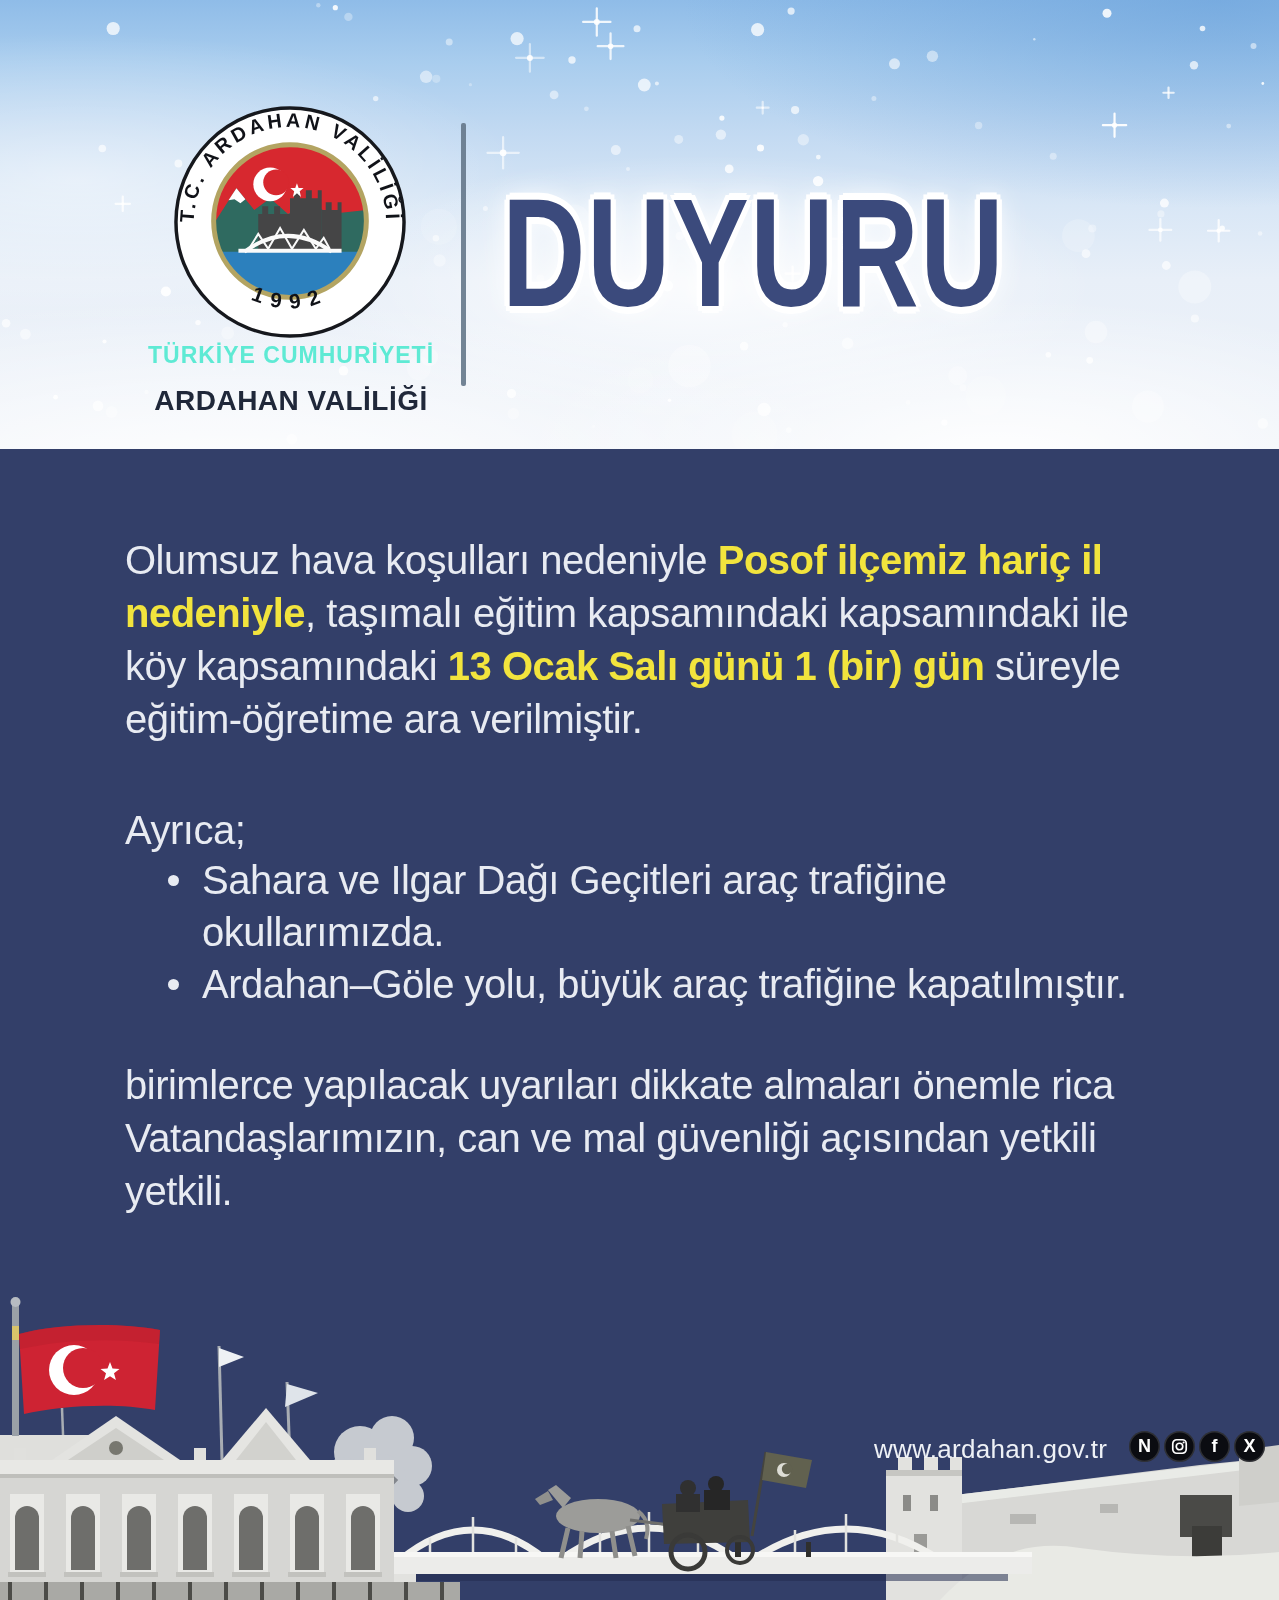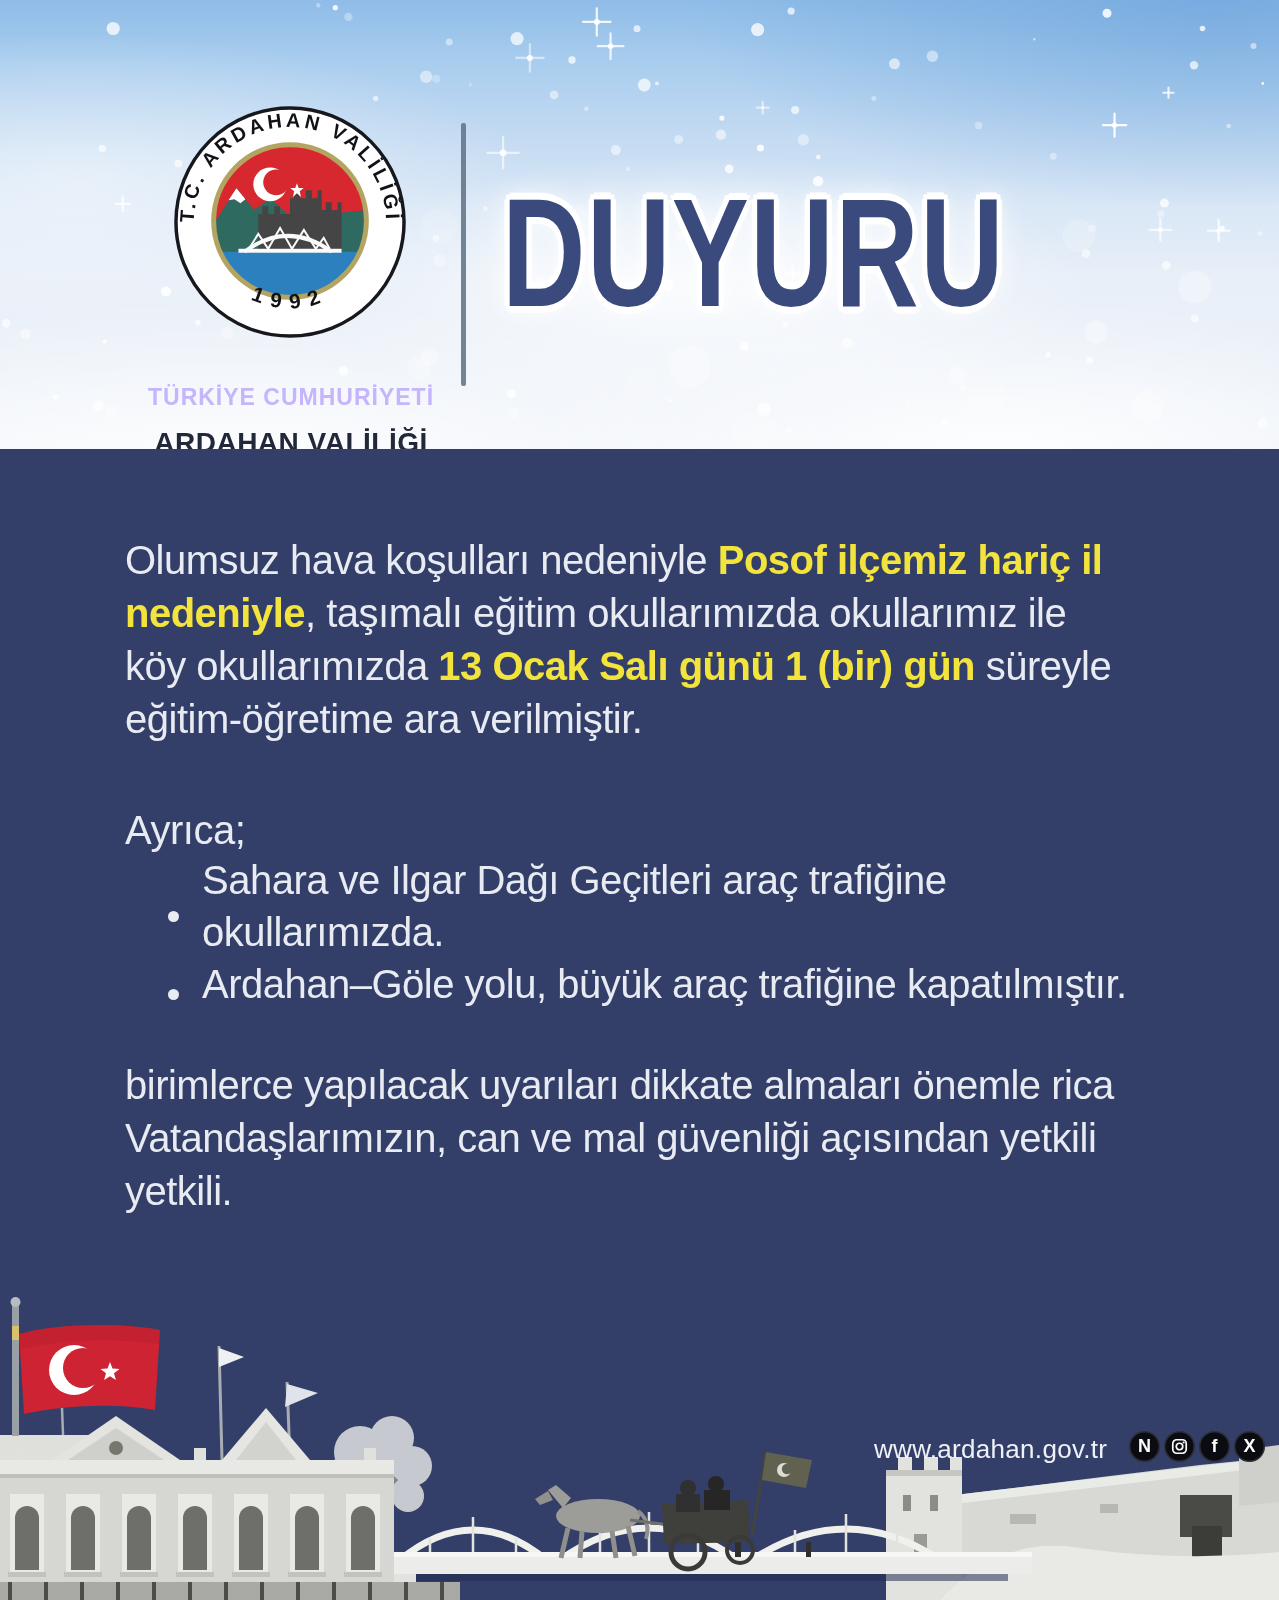--- a/index.html
+++ b/index.html
@@ -17,41 +17,41 @@
       radial-gradient(ellipse 900px 260px at 18% 108%, rgba(255,255,255,.97), rgba(255,255,255,0) 72%),
       radial-gradient(ellipse 560px 190px at 55% 64%, rgba(255,255,255,.8), rgba(255,255,255,0) 70%),
       radial-gradient(ellipse 640px 210px at 6% 40%, rgba(255,255,255,.5), rgba(255,255,255,0) 70%),
       radial-gradient(ellipse 820px 320px at 95% 0%, rgba(104,160,218,.6), rgba(104,160,218,0) 65%),
       linear-gradient(180deg,#8fbce8 0%,#a9cdee 14%,#c3daf2 30%,#d9e7f6 46%,#e8eff8 62%,#eff3f9 100%);}
   #snow{position:absolute;top:0;left:0;width:1279px;height:450px;pointer-events:none;}
 
   #emblem{position:absolute;left:171px;top:103px;width:238px;height:238px;}
   .arc-text{font-family:"Liberation Sans",sans-serif;font-weight:700;fill:#101218;}
   #org{position:absolute;left:96px;top:342px;width:390px;text-align:center;}
-  #country{font-size:23px;font-weight:600;color:#c4b5fd;letter-spacing:1px;margin-top:42px;}
+  #country{font-size:23px;font-weight:600;color:#5eead4;letter-spacing:1px;}
   #office{font-size:28px;font-weight:700;color:#20283a;letter-spacing:.5px;margin-top:16px;}
 
   #divider{position:absolute;left:461px;top:123px;width:5px;height:263px;background:var(--divider);opacity:.92;border-radius:2px;}
 
   #duyuru{position:absolute;left:502px;top:176px;font-size:154px;line-height:154px;font-weight:700;
     letter-spacing:2px;color:var(--duyuru);transform:scaleX(.75);transform-origin:left top;white-space:nowrap;
     text-shadow:-5px -5px 0 #fff,5px -5px 0 #fff,-5px 5px 0 #fff,5px 5px 0 #fff,
       -7px 0 0 #fff,7px 0 0 #fff,0 -7px 0 #fff,0 7px 0 #fff,
       0 0 24px rgba(255,255,255,.9),0 0 44px rgba(255,255,255,.6);}
 
   
   #main{position:absolute;top:449px;left:0;width:1279px;height:1151px;background:var(--body_bg);padding-left:48px;}
   .para{position:absolute;color:var(--body_text);font-size:40px;letter-spacing:-.5px;}
   .tline{height:53px;line-height:53px;white-space:nowrap;}
   .hl{color:var(--highlight);font-weight:700;}
   #p1{left:125px;top:85px;}
   #ayrica{left:125px;top:355px;}
   #bullets{position:absolute;left:168px;top:405px;margin:0;padding:0;list-style:none;
     color:var(--body_text);font-size:40px;letter-spacing:-.5px;}
-  #bullets li{display:flex;align-items:center;}
+  #bullets li{display:flex;}
   #bullets .tline{height:52px;line-height:52px;}
   .dot{width:11px;height:11px;border-radius:50%;background:var(--body_text);margin:21px 23px 0 0;flex:none;}
   #p3{left:125px;top:610px;}
 
   
   #cityscape{position:absolute;left:0;top:1290px;width:1279px;height:310px;}
   #website{position:absolute;left:874px;top:1432px;font-size:26px;line-height:34px;color:#eef1f6;letter-spacing:.3px;}
   #website b{font-weight:400;}
   #social{position:absolute;left:1129px;top:1431px;display:flex;gap:4px;}
   .sicon{width:31px;height:31px;border-radius:50%;background:#0b0c11;color:#fff;
@@ -243,22 +243,22 @@
     <div id="country">TÜRKİYE CUMHURİYETİ</div>
     <div id="office">ARDAHAN VALİLİĞİ</div>
   </div>
 
   <div id="divider"></div>
   <div id="duyuru">DUYURU</div>
 
   <div id="main">
     <div id="p1" class="para">
         <div class="tline"><span>Olumsuz hava koşulları nedeniyle </span><span class="hl">Posof ilçemiz hariç il</span></div>
-        <div class="tline"><span class="hl">nedeniyle</span><span>, taşımalı eğitim okullarımızda okullarımız ile</span></div>
-        <div class="tline"><span>köy okullarımızda </span><span class="hl">13 Ocak Salı günü 1 (bir) gün</span><span> süreyle</span></div>
+        <div class="tline"><span class="hl">nedeniyle</span><span>, taşımalı eğitim kapsamındaki kapsamındaki ile</span></div>
+        <div class="tline"><span>köy kapsamındaki </span><span class="hl">13 Ocak Salı günü 1 (bir) gün</span><span> süreyle</span></div>
         <div class="tline"><span>eğitim-öğretime ara verilmiştir.</span></div>
       </div>
     <div id="ayrica" class="para">
         <div class="tline">Ayrıca;</div>
       </div>
     <ul id="bullets">
         <li>
           <span class="dot"></span>
           <div>
             <div class="tline">Sahara ve Ilgar Dağı Geçitleri araç trafiğine</div>

